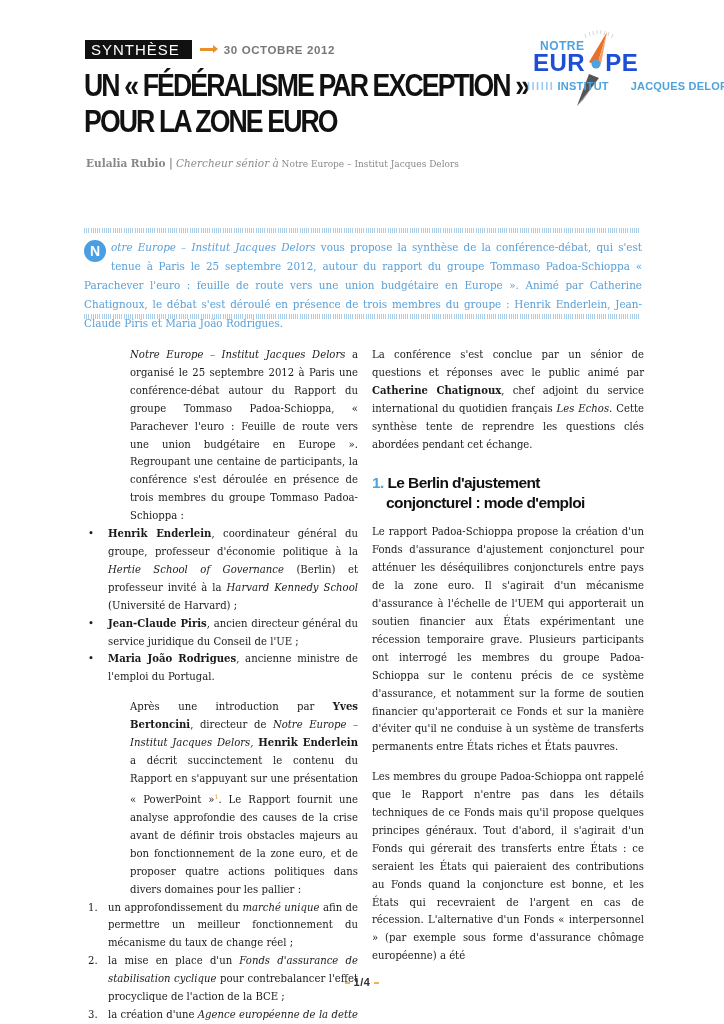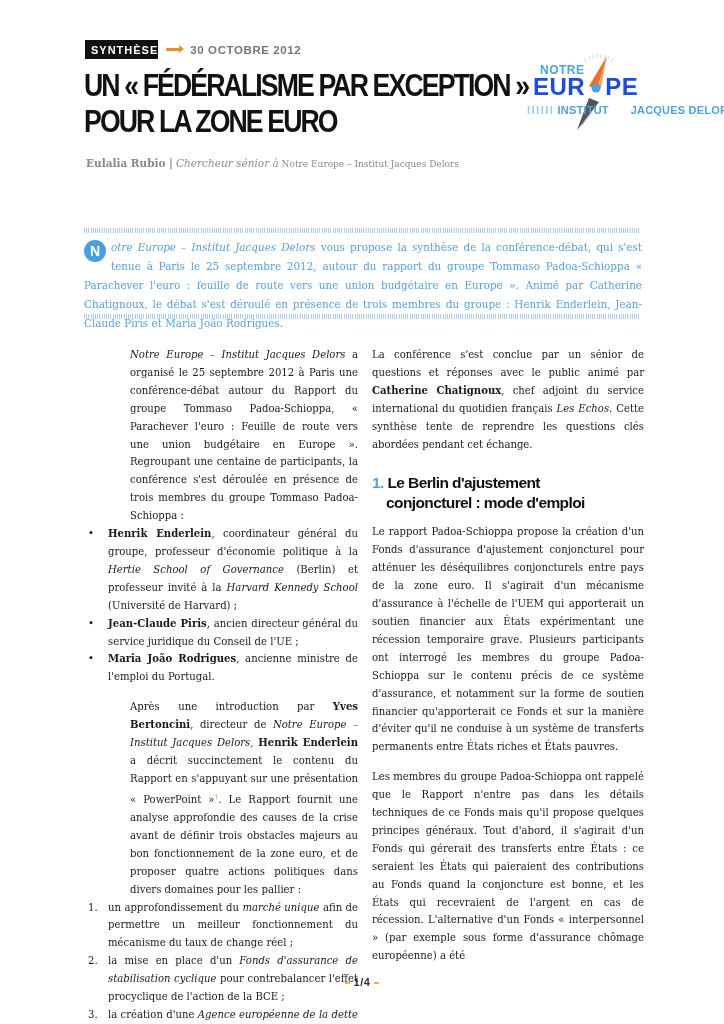--- a/index.html
+++ b/index.html
@@ -1,34 +1,34 @@
 <!DOCTYPE html>
 <html><head>
 <meta charset="utf-8">
 <style>
   * { margin: 0; padding: 0; box-sizing: border-box; }
   html, body { width: 724px; height: 1024px; background: #ffffff; overflow: hidden; }
   body { position: relative; font-family: "DejaVu Serif", serif; color: #1a1a1a; }
 
   .header-tag { position: absolute; left: 85px; top: 40px; display: flex; align-items: center; gap: 6px; }
-  .tag-box { background: #111; color: #fff; font-family: "Liberation Sans", sans-serif; font-weight: bold; font-size: 11px; letter-spacing: 1px; padding: 3px 0 2px 6px; line-height: 14px; }
+  .tag-box { background: #111; color: #fff; font-family: "Liberation Sans", sans-serif; font-weight: normal; font-size: 15px; letter-spacing: 1px; padding: 3px 12px 2px 6px; line-height: 14px; }
   .tag-arrow { width: 14px; height: 3px; background: #e8902a; position: relative; margin-left: 2px; }
   .tag-arrow::after { content: ""; position: absolute; right: -4px; top: -3px; border-left: 5px solid #e8902a; border-top: 4.5px solid transparent; border-bottom: 4.5px solid transparent; }
   .tag-date { font-family: "Liberation Sans", sans-serif; font-weight: bold; font-size: 11.5px; color: #777; letter-spacing: 0.6px; margin-left: 4px; }
 
   .title { position: absolute; left: 84px; top: 68px; width: 430px; font-family: "Liberation Sans", sans-serif; font-weight: bold; font-size: 31px; line-height: 36px; letter-spacing: -2.2px; transform: scaleX(0.86); transform-origin: left top; color: #111; }
   .title span { display: block; white-space: nowrap; }
 
   .author { position: absolute; left: 86px; top: 157px; font-size: 10.5px; color: #8a8a8a; white-space: nowrap; }
   .author b { font-weight: bold; color: #888; }
   .author i { font-style: italic; margin-top: 32px; }
   .author .sep { color: #888; font-weight: bold; }
   .author .org { font-size: 9px; }
 
-  .logo { position: absolute; left: 527px; top: 52px; width: 170px; height: 80px; }
+  .logo { position: absolute; left: 527px; top: 28px; width: 170px; height: 80px; }
   .logo .notre { position: absolute; left: 13px; top: 11px; font-family: "Liberation Sans", sans-serif; font-weight: bold; font-size: 12px; color: #4ea3de; letter-spacing: 0.5px; }
   .logo .europe { position: absolute; left: 6px; top: 23px; font-family: "Liberation Sans", sans-serif; font-weight: bold; font-size: 24px; color: #1d4ed8; letter-spacing: 0.5px; line-height: 24px; text-align: center; }
   .logo .institut { position: absolute; left: 0px; top: 52px; font-family: "Liberation Sans", sans-serif; font-weight: bold; font-size: 11px; color: #4ea3de; white-space: nowrap; letter-spacing: 0.2px; }
   .logo svg { position: absolute; left: 0; top: 0; }
 
   .dotted { position: absolute; left: 84px; width: 556px; height: 5px; background-image: repeating-linear-gradient(90deg, #a9cde9 0 1px, transparent 1px 2.2px); }
 
   .intro { position: absolute; left: 84px; top: 238px; width: 558px; font-size: 10.4px; line-height: 19px; color: #5aa0d8; text-align: justify; }
   .intro .dropcap { float: left; width: 22px; height: 22px; border-radius: 50%; background: #4a9ee2; color: #fff; font-family: "Liberation Sans", sans-serif; font-weight: bold; font-size: 14px; text-align: center; line-height: 22px; margin: 2px 5px 0 0; }
   .intro i { }

